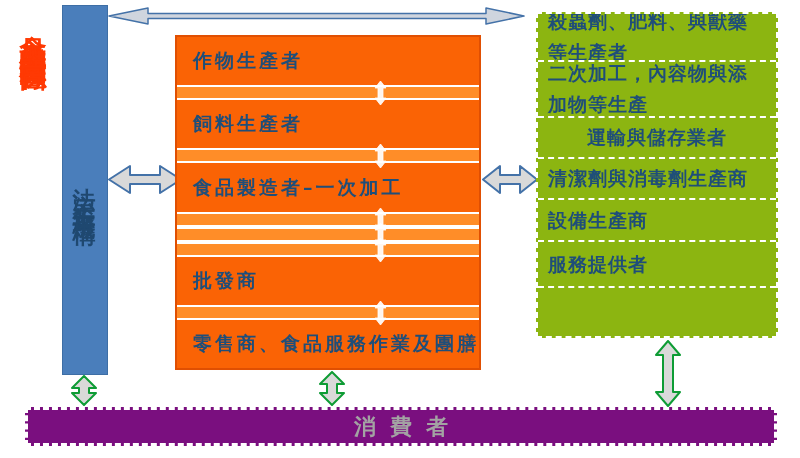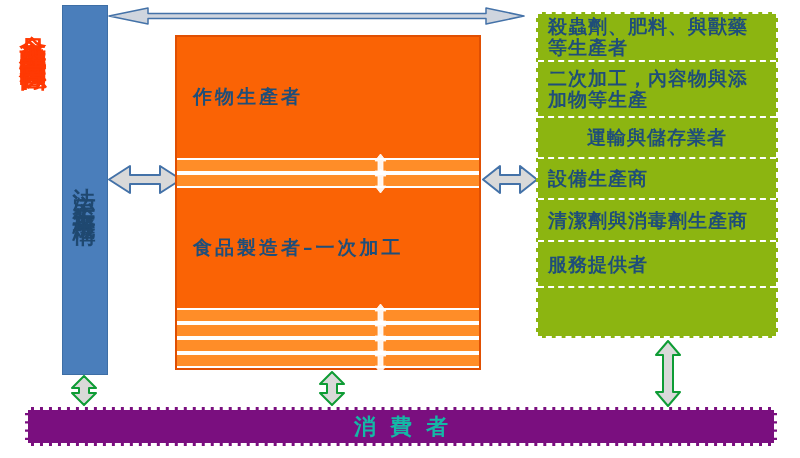--- a/index.html
+++ b/index.html
@@ -42,38 +42,38 @@
   .chain-strip svg{position:absolute;left:197px;top:-7px;}
   
   .support{
     position:absolute;left:536px;top:12px;width:242px;height:326px;
     background:#8CB511;border:2px dashed #ffffff;box-sizing:border-box;
     display:flex;flex-direction:column;
   }
   .support-item{
     display:flex;align-items:center;padding:0 10px;box-sizing:border-box;
     border-bottom:2px dashed #ffffff;
-    color:#1F4E79;font-size:19px;font-weight:bold;letter-spacing:1px;line-height:21px;
+    color:#1F4E79;font-size:19px;font-weight:bold;letter-spacing:1px;line-height:31px;
     overflow:hidden;
   }
   .support-item:nth-child(1){height:48px;}
   .support-item:nth-child(2){height:56px;}
   .support-item:nth-child(3){height:41px;justify-content:center;}
   .support-item:nth-child(4){height:41px;}
   .support-item:nth-child(5){height:42px;}
   .support-item:nth-child(6){height:46px;}
   .support-item:nth-child(7){height:40px;border-bottom:none;justify-content:flex-end;}
   
   .consumer{
     position:absolute;left:25px;top:407px;width:752px;height:39px;
     background:#7A0F7F;border:3px dashed #ffffff;box-sizing:border-box;
     display:flex;align-items:center;justify-content:center;
   }
   .consumer span{
-    color:#14b8a6;font-size:22px;font-weight:bold;letter-spacing:14px;text-indent:14px;
+    color:#a3a3a3;font-size:22px;font-weight:bold;letter-spacing:14px;text-indent:14px;
   }
   .arrow{position:absolute;}
 </style>
 </head>
 <body>
 
 <div class="canvas">
 
   <div class="title">食品產業與供應鏈關係圖</div>
 
@@ -95,20 +95,23 @@
 
   <div class="chain">
     <div class="chain-row">
       <span>作物生產者</span>
     </div>
     <div class="chain-strip">
       <svg width="13" height="26" viewBox="0 0 13 26">
         <polygon points="6.5,1 12,8 9,8 9,18 12,18 6.5,25 1,18 4,18 4,8 1,8" fill="#FFFFFF" fill-opacity="0.92" stroke="#FFFFFF" stroke-width="0.8"></polygon>
       </svg>
     </div>
+    <div class="chain-row">
+      <span>飼料生產者</span>
+    </div>
     <div class="chain-strip">
       <svg width="13" height="26" viewBox="0 0 13 26">
         <polygon points="6.5,1 12,8 9,8 9,18 12,18 6.5,25 1,18 4,18 4,8 1,8" fill="#FFFFFF" fill-opacity="0.92" stroke="#FFFFFF" stroke-width="0.8"></polygon>
       </svg>
     </div>
     <div class="chain-row">
       <span>食品製造者–一次加工</span>
     </div>
     <div class="chain-strip">
       <svg width="13" height="26" viewBox="0 0 13 26">
@@ -118,42 +121,48 @@
     <div class="chain-strip">
       <svg width="13" height="26" viewBox="0 0 13 26">
         <polygon points="6.5,1 12,8 9,8 9,18 12,18 6.5,25 1,18 4,18 4,8 1,8" fill="#FFFFFF" fill-opacity="0.92" stroke="#FFFFFF" stroke-width="0.8"></polygon>
       </svg>
     </div>
     <div class="chain-strip">
       <svg width="13" height="26" viewBox="0 0 13 26">
         <polygon points="6.5,1 12,8 9,8 9,18 12,18 6.5,25 1,18 4,18 4,8 1,8" fill="#FFFFFF" fill-opacity="0.92" stroke="#FFFFFF" stroke-width="0.8"></polygon>
       </svg>
     </div>
+    <div class="chain-row">
+      <span>批發商</span>
+    </div>
     <div class="chain-strip">
       <svg width="13" height="26" viewBox="0 0 13 26">
         <polygon points="6.5,1 12,8 9,8 9,18 12,18 6.5,25 1,18 4,18 4,8 1,8" fill="#FFFFFF" fill-opacity="0.92" stroke="#FFFFFF" stroke-width="0.8"></polygon>
       </svg>
+    </div>
+    <div class="chain-row">
+      <span>零售商、食品服務作業及團膳</span>
     </div>
   </div>
 
   <div class="support">
     <div class="support-item">
       <span>殺蟲劑、肥料、與獸藥等生產者</span>
     </div>
     <div class="support-item">
       <span>二次加工，內容物與添加物等生產</span>
     </div>
     <div class="support-item">
       <span>運輸與儲存業者</span>
     </div>
     <div class="support-item">
-      <span>設備生產商</span>
+      <span>清潔劑與消毒劑生產商</span>
     </div>
     <div class="support-item">
-      <span>清潔劑與消毒劑生產商</span>
+      <span>設備生產商</span>
     </div>
     <div class="support-item">
       <span>服務提供者</span>
     </div>
   </div>
 
   <svg class="arrow" style="left:71px;top:375px;" width="26" height="31" viewBox="0 0 26 31">
     <polygon points="13,1 25,13 18,13 18,18 25,18 13,30 1,18 8,18 8,13 1,13" fill="#D9D9D9" stroke="#0E9C35" stroke-width="2" stroke-linejoin="round"></polygon>
   </svg>
   <svg class="arrow" style="left:319px;top:371px;" width="26" height="35" viewBox="0 0 26 35">

